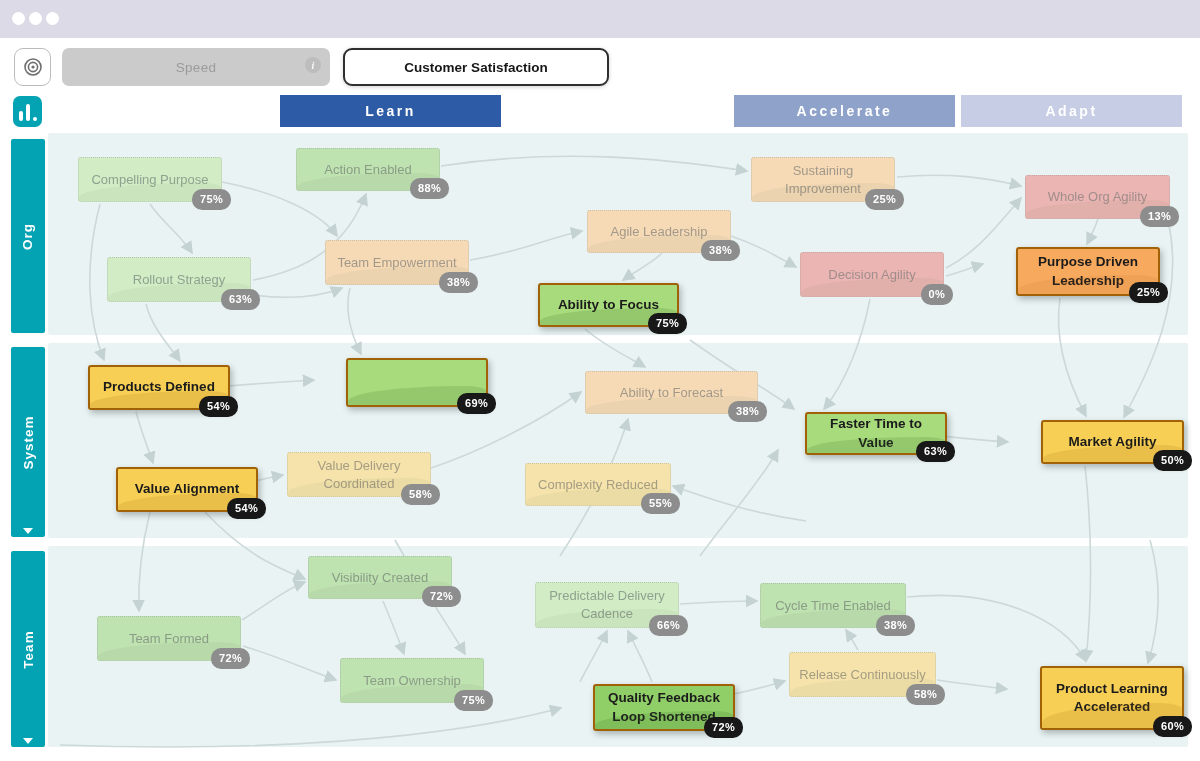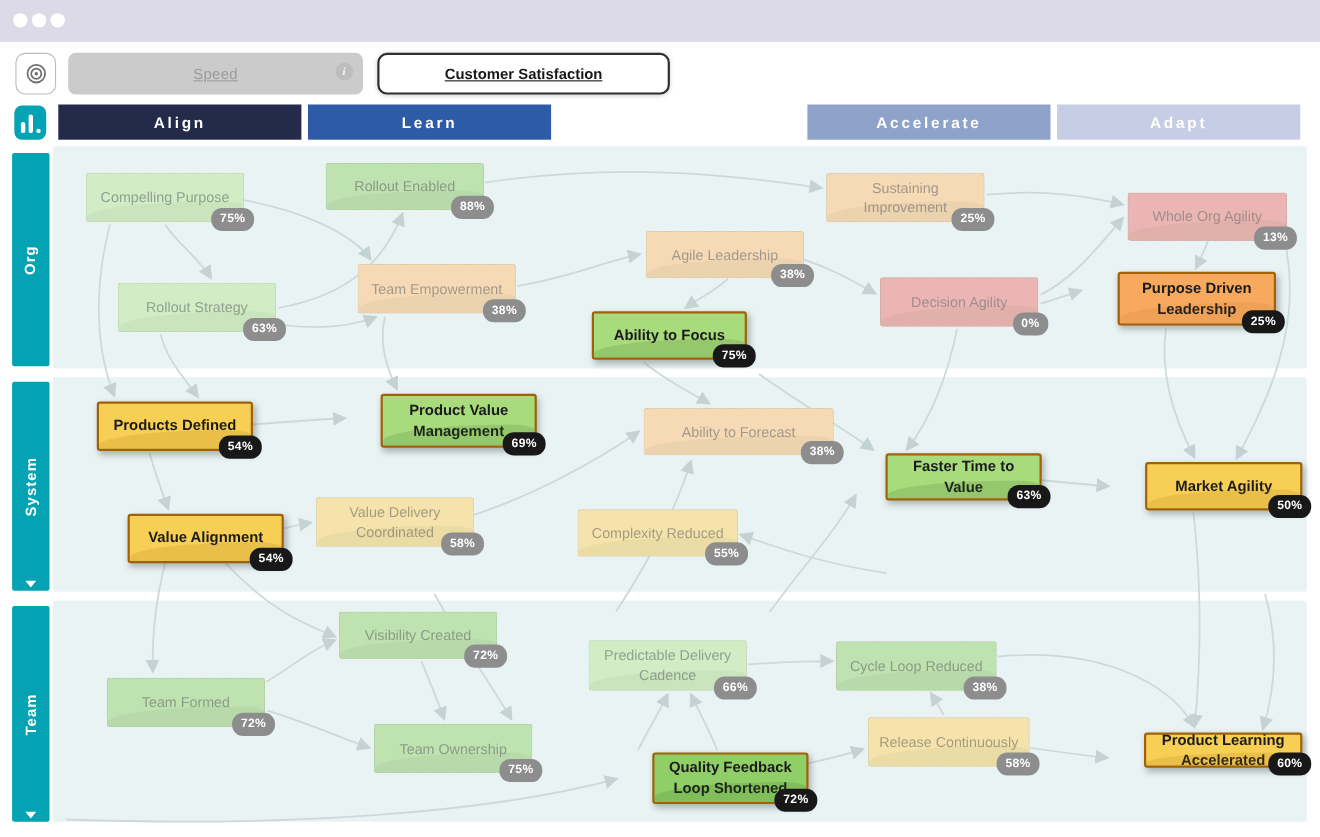--- a/index.html
+++ b/index.html
@@ -6,21 +6,21 @@
   html,body { width:1200px; height:761px; background:#ffffff; font-family:"Liberation Sans","DejaVu Sans",sans-serif; overflow:hidden; }
   .stage { position:relative; width:1200px; height:761px; }
 
   
   .topbar { position:absolute; left:0; top:0; width:1200px; height:38px; background:#dbdae6; }
   .dot { position:absolute; top:12px; width:13px; height:13px; border-radius:50%; background:#ffffff; }
 
   
   .tool-btn { position:absolute; left:14px; top:48px; width:37px; height:38px; background:#fff;
     border:1.5px solid #bcbcbc; border-radius:9px; display:flex; align-items:center; justify-content:center; cursor:pointer; }
-  .tab { position:absolute; top:48px; height:38px; border-radius:7px; display:flex; align-items:center; justify-content:center; cursor:pointer;text-decoration:underline; }
+  .tab { position:absolute; top:48px; height:38px; border-radius:7px; display:flex; align-items:center; justify-content:center; cursor:pointer; }
   .tab-speed { left:62px; width:268px; background:#cbcbcb; color:#9b9b9b; font-size:13.5px; letter-spacing:.3px; }
   .tab-speed .info { position:absolute; right:9px; top:9px; width:16px; height:16px; border-radius:50%;
     background:#bdbdbd; color:#fafafa; font-size:10px; font-weight:bold; font-style:italic;
     display:flex; align-items:center; justify-content:center; font-family:"Liberation Serif","DejaVu Serif",serif; }
   .tab-active { left:343px; width:266px; background:#ffffff; border:2px solid #2f2f2f; border-radius:9px;
     color:#171717; font-size:13.5px; font-weight:bold; box-shadow:0 1px 4px rgba(0,0,0,.18); }
 
   
   .chart-btn { position:absolute; left:13px; top:96px; width:29px; height:31px; background:#03a3b3; border-radius:7px;
     display:flex; align-items:flex-end; justify-content:center; padding-bottom:6px; gap:3px; cursor:pointer; }
@@ -101,21 +101,20 @@
   </div>
   <div class="tab tab-active">
     <span>Customer Satisfaction</span>
   </div>
 
   <div class="chart-btn">
     <i style="height:10px"></i>
     <i style="height:17px"></i>
     <i style="height:4px"></i>
   </div>
-  <div class="col-head col-0">Align</div>
   <div class="col-head col-1">Learn</div>
   <div class="col-head col-3">Accelerate</div>
   <div class="col-head col-4">Adapt</div>
 
   <div class="row-canvas row-org"></div>
   <div class="row-canvas row-system"></div>
   <div class="row-canvas row-team"></div>
 
   <div class="row-bar bar-org">
     <span class="lbl">Org</span>
@@ -182,21 +181,21 @@
       <path d="M1150,540 C1162,582 1160,624 1148,663"></path>
     </g>
   </svg>
 
   <div class="card faded f-green-light" style="left:78px;top:157px;width:144px;height:45px">
     <span>Compelling Purpose</span>
       <span class="wave"></span>
     <span class="badge">75%</span>
   </div>
   <div class="card faded f-green" style="left:296px;top:148px;width:144px;height:43px">
-    <span>Rollout Enabled</span>
+    <span>Action Enabled</span>
       <span class="wave"></span>
     <span class="badge">88%</span>
   </div>
   <div class="card faded f-orange" style="left:751px;top:157px;width:144px;height:45px">
     <span>Sustaining Improvement</span>
       <span class="wave"></span>
     <span class="badge">25%</span>
   </div>
   <div class="card faded f-red" style="left:1025px;top:175px;width:145px;height:44px">
     <span>Whole Org Agility</span>
@@ -233,21 +232,20 @@
       <span class="wave"></span>
     <span class="badge">25%</span>
   </div>
 
   <div class="card active a-yellow" style="left:60px;top:365px;width:142px;height:45px">
     <span>Products Defined</span>
       <span class="wave"></span>
     <span class="badge">54%</span>
   </div>
   <div class="card active a-green" style="left:318px;top:358px;width:142px;height:49px">
-    <span>Product Value Management</span>
       <span class="wave"></span>
     <span class="badge">69%</span>
   </div>
   <div class="card faded f-orange" style="left:585px;top:371px;width:173px;height:43px">
     <span>Ability to Forecast</span>
       <span class="wave"></span>
     <span class="badge">38%</span>
   </div>
   <div class="card active a-green" style="left:777px;top:412px;width:142px;height:43px">
     <span>Faster Time to Value</span>
@@ -284,38 +282,38 @@
     <span>Team Formed</span>
       <span class="wave"></span>
     <span class="badge">72%</span>
   </div>
   <div class="card faded f-green-light" style="left:535px;top:582px;width:144px;height:46px">
     <span>Predictable Delivery Cadence</span>
       <span class="wave"></span>
     <span class="badge">66%</span>
   </div>
   <div class="card faded f-green" style="left:760px;top:583px;width:146px;height:45px">
-    <span>Cycle Loop Reduced</span>
+    <span>Cycle Time Enabled</span>
       <span class="wave"></span>
     <span class="badge">38%</span>
   </div>
   <div class="card faded f-yellow" style="left:789px;top:652px;width:147px;height:45px">
     <span>Release Continuously</span>
       <span class="wave"></span>
     <span class="badge">58%</span>
   </div>
   <div class="card faded f-green" style="left:340px;top:658px;width:144px;height:45px">
     <span>Team Ownership</span>
       <span class="wave"></span>
     <span class="badge">75%</span>
   </div>
   <div class="card active a-green-dark" style="left:565px;top:684px;width:142px;height:47px">
     <span>Quality Feedback Loop Shortened</span>
       <span class="wave"></span>
     <span class="badge">72%</span>
   </div>
-  <div class="card active a-yellow" style="left:1012px;top:666px;width:144px;height:32px">
+  <div class="card active a-yellow" style="left:1012px;top:666px;width:144px;height:64px">
     <span>Product Learning Accelerated</span>
       <span class="wave"></span>
     <span class="badge">60%</span>
   </div>
 
 </div>
 
 </body></html>

